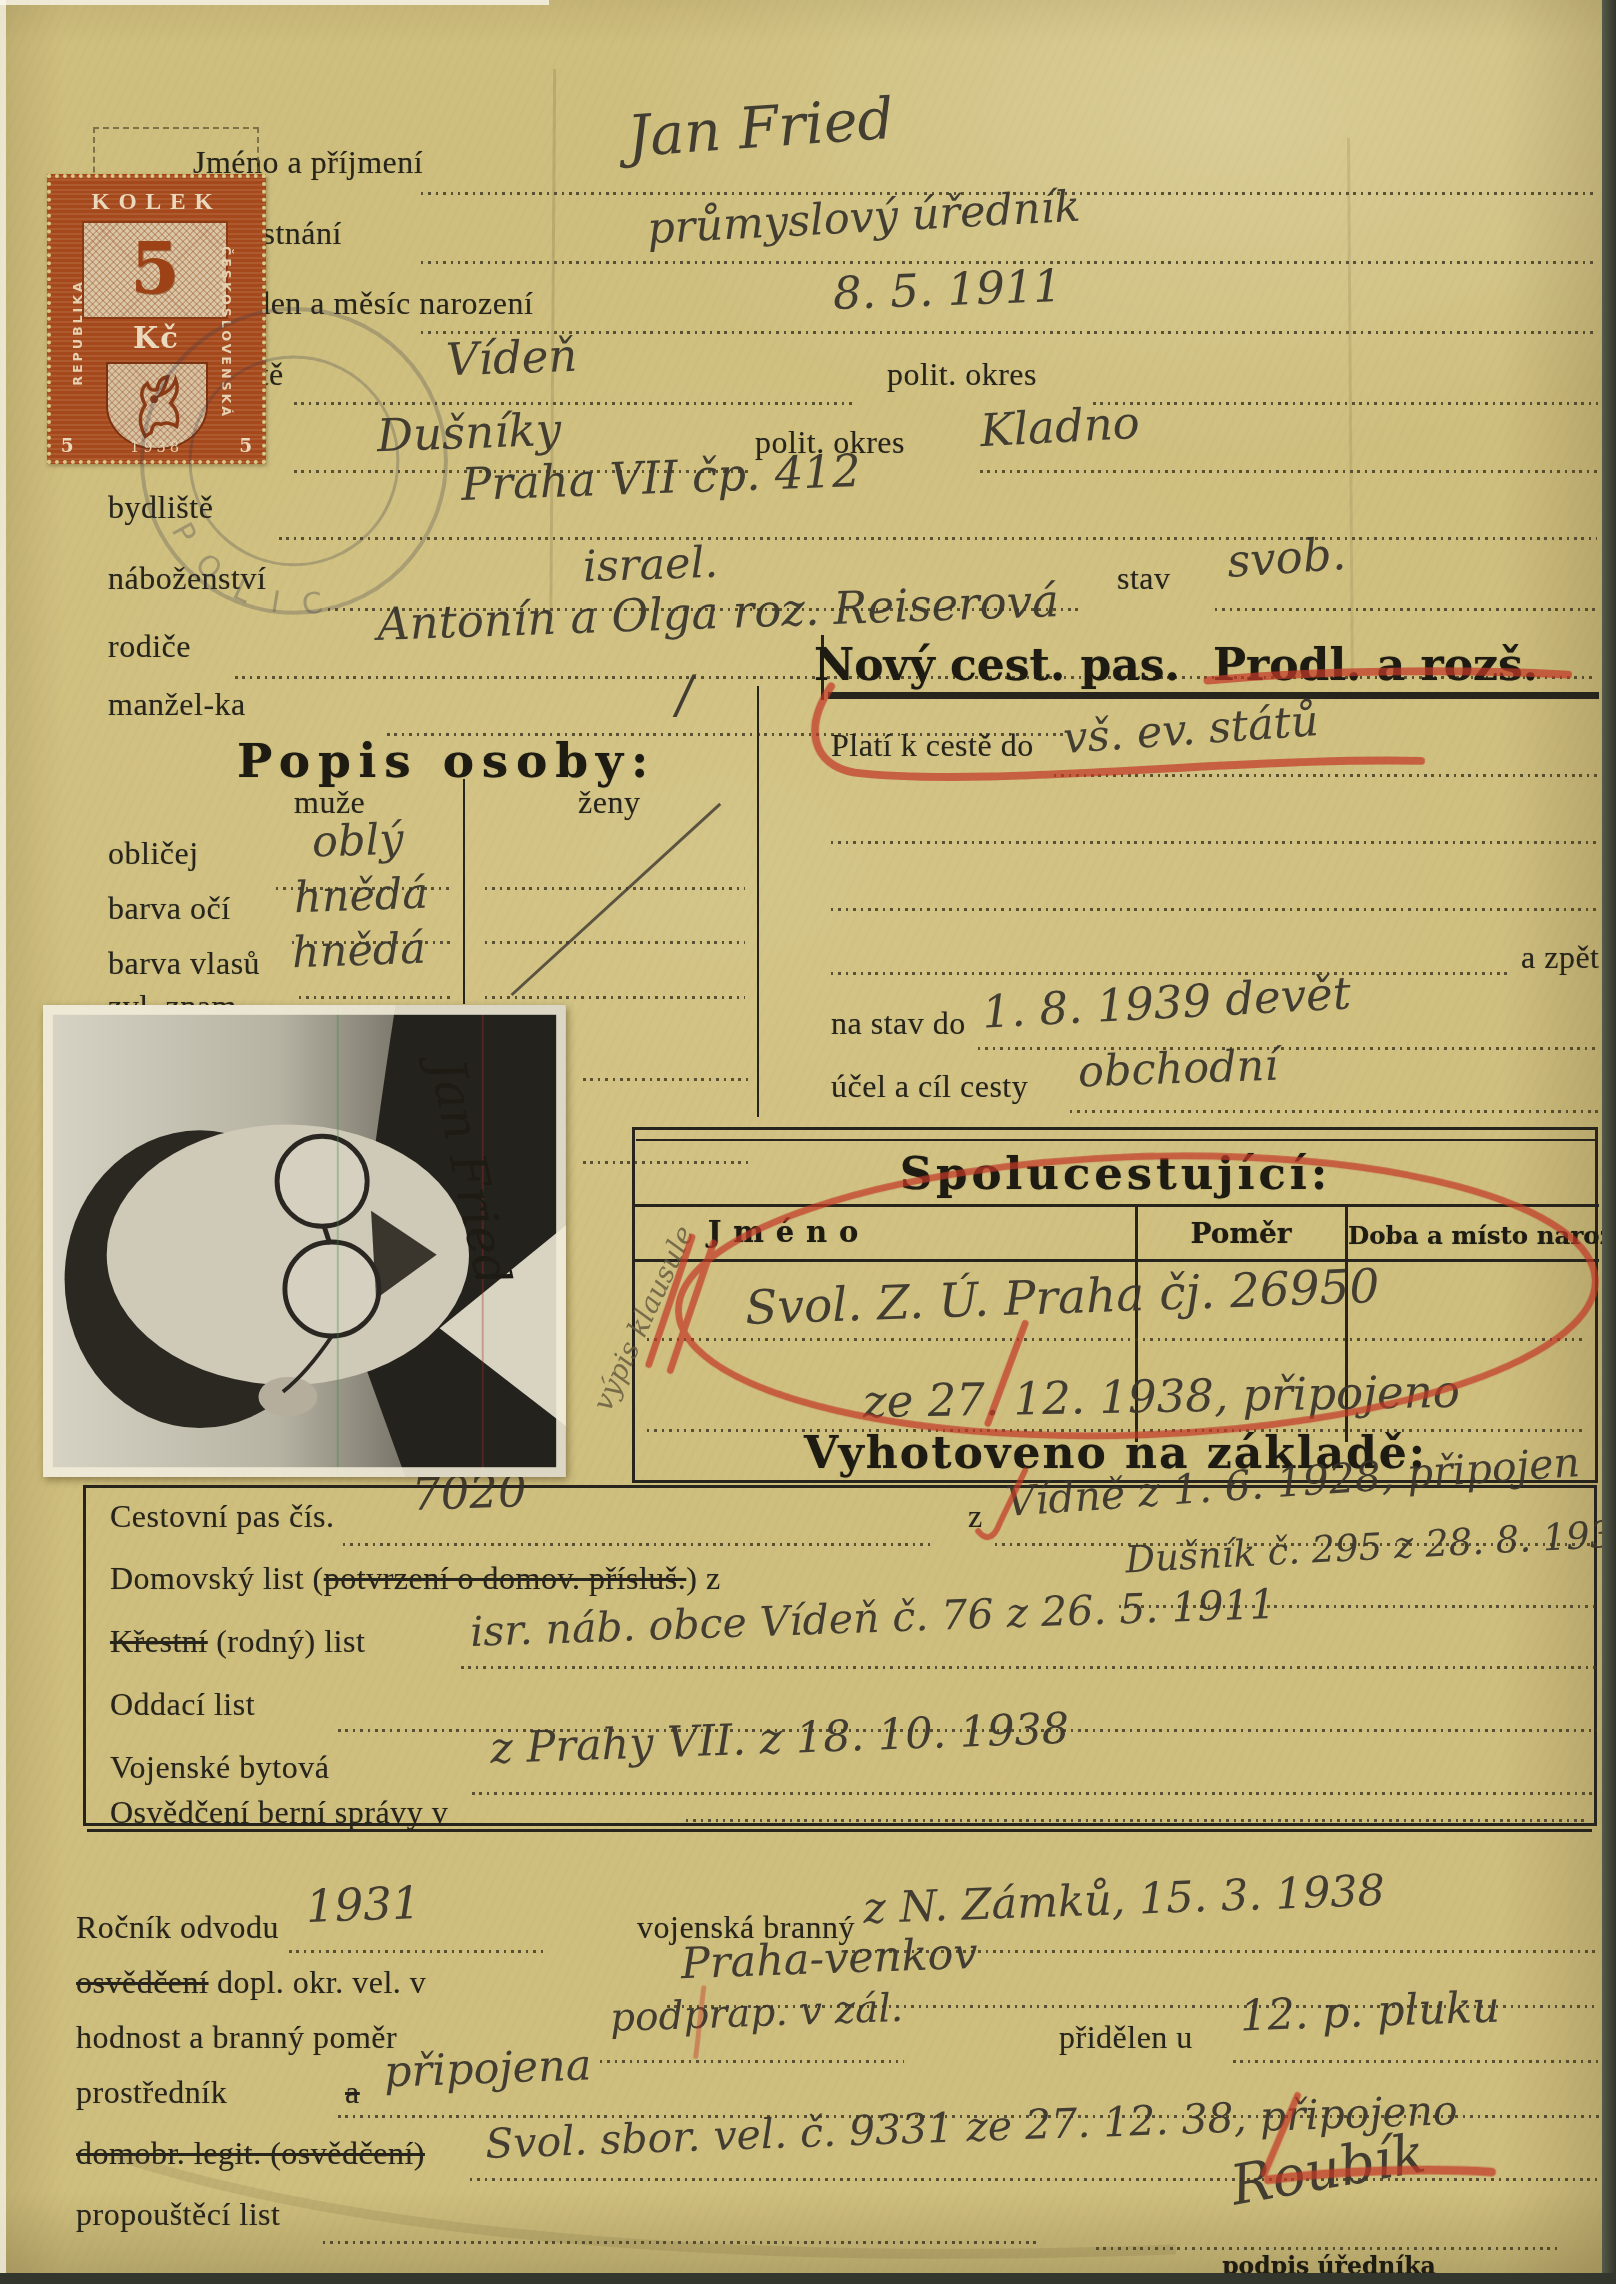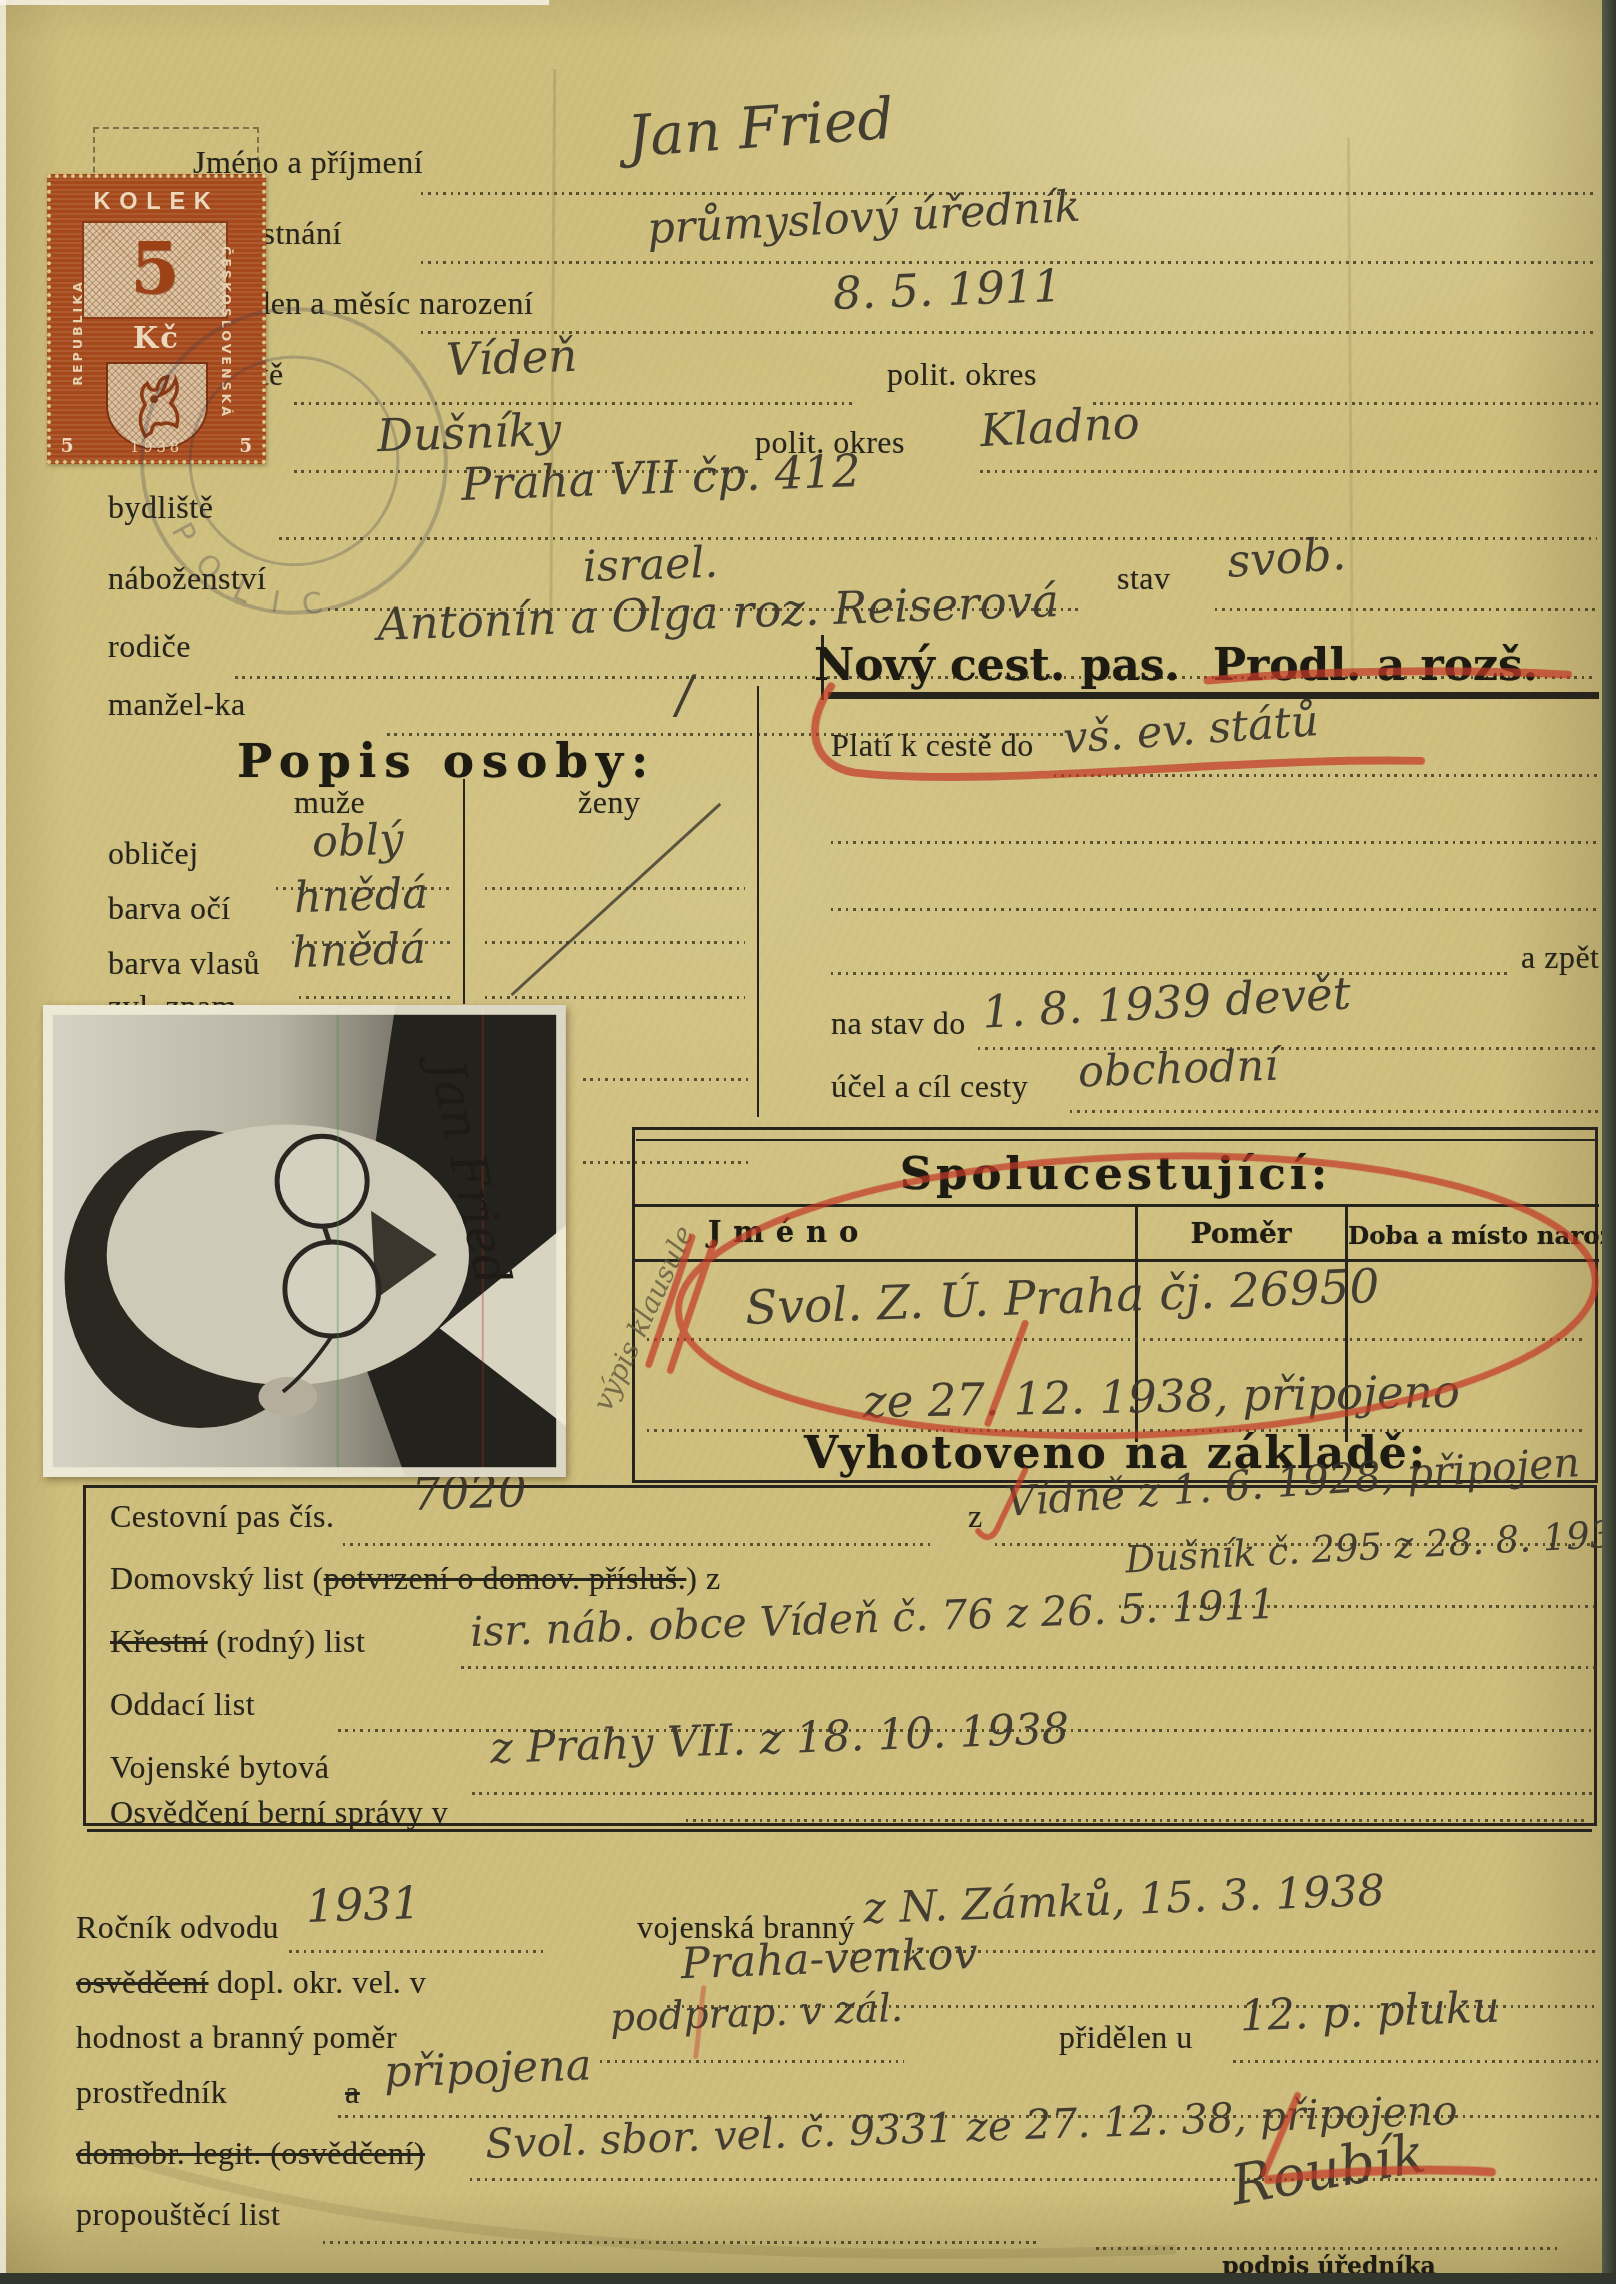--- a/index.html
+++ b/index.html
@@ -25,21 +25,21 @@
         background:repeating-linear-gradient(90deg,rgba(60,52,30,.8) 0 2.5px,transparent 2.5px 7.4px);}
   .ln{position:absolute;background:#26241c;}
   .box{position:absolute;border:3.9px solid #26241c;}
   .struck{text-decoration:line-through;text-decoration-thickness:2.5px;}
   .ctr{text-align:center;}
   
   #stamp{position:absolute;left:47px;top:174px;width:211px;height:282px;
          background:repeating-linear-gradient(0deg, rgba(255,235,210,.10) 0 2px, transparent 2px 4.9px),#a5491d;
          border:4.9px dotted #d9c98a; box-shadow:1px 2px 3.9px rgba(60,40,10,.35); z-index:2;}
   #stamp .kolek{position:absolute;left:0;top:9.8px;width:100%;text-align:center;color:#ead9bd;
-         font-weight:bold;font-size:23.5px;letter-spacing:8.8px;font-family:Liberation Sans, sans-serif;}
+         font-weight:bold;font-size:23.5px;letter-spacing:8.8px;font-family:Liberation Serif, serif;}
   #stamp .panel{position:absolute;left:31px;top:43px;width:142px;height:94px;
          background:
            repeating-linear-gradient(45deg, rgba(150,70,25,.30) 0 1.5px, transparent 1.5px 4.9px),
            repeating-linear-gradient(-45deg, rgba(150,70,25,.30) 0 1.5px, transparent 1.5px 4.9px),
            #d9c6a6;
          border:2.9px solid #8a3a14;}
   #stamp .five{position:absolute;left:0;top:3.9px;width:100%;text-align:center;font-size:71px;line-height:82px;
          font-weight:bold;color:#9c4216;font-family:"DejaVu Serif",serif;text-shadow:1px 1px 0 rgba(120,50,15,.5);}
   #stamp .kc{position:absolute;left:0;top:143px;width:100%;text-align:center;color:#ead9bd;
          font-weight:bold;font-size:29px;letter-spacing:2px;font-family:"DejaVu Serif",serif;}

